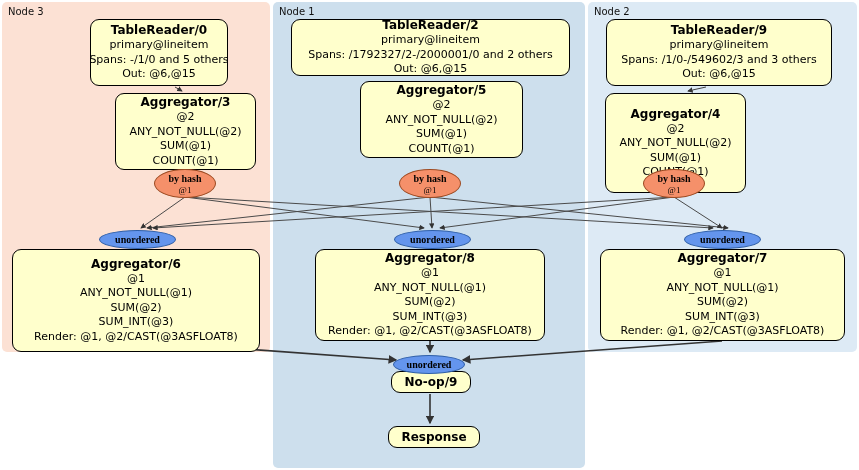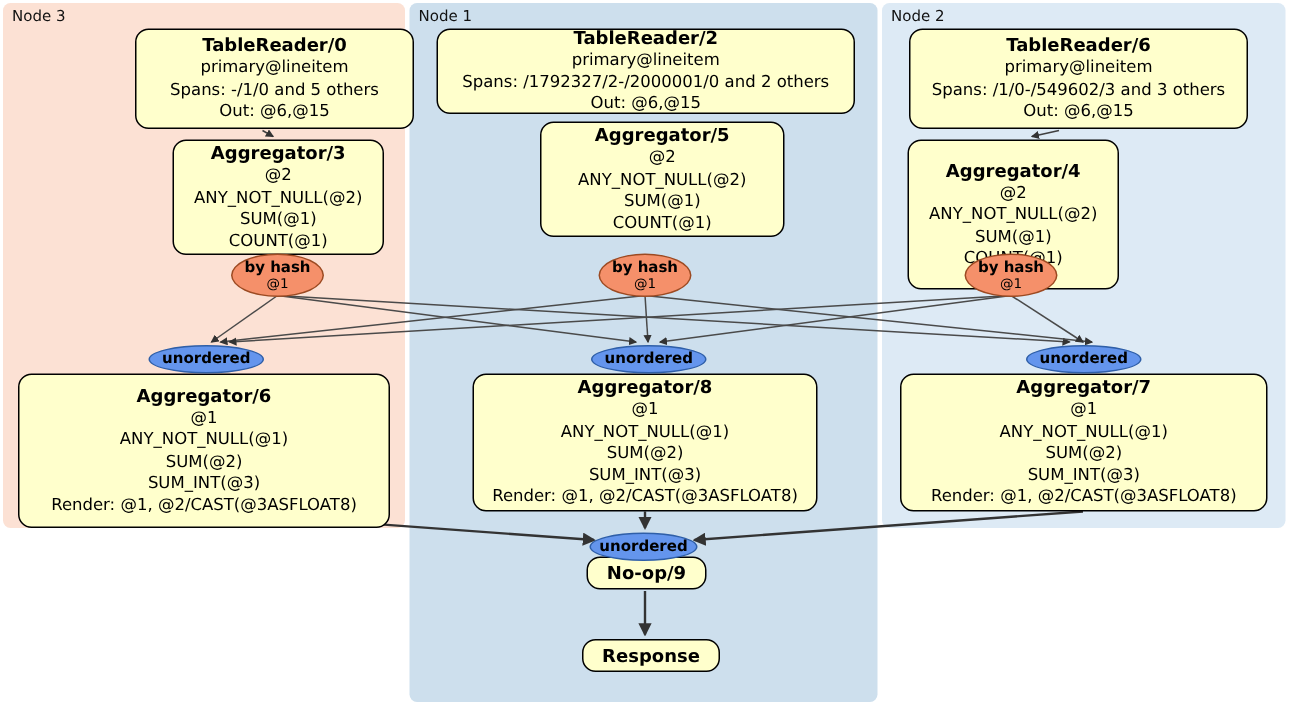--- a/index.html
+++ b/index.html
@@ -53,20 +53,21 @@
 
   .ellipse {
     position: absolute;
     border-radius: 50%;
     display: flex;
     flex-direction: column;
     justify-content: center;
     text-align: center;
     z-index: 3;
     white-space: nowrap;
+    font-family: Liberation Serif, serif;
   }
   .router {
     background: var(--router-fill, #f5906a);
     border: 1px solid #9c4a22;
   }
   .router .t { font-weight: bold; font-size: 10px; line-height: 12px; }
   .router .s { font-size: 9px; line-height: 10px; }
   .sync {
     background: var(--sync-fill, #6495ed);
     border: 1px solid #2f5fa8;
@@ -112,21 +113,21 @@
     <g stroke="#333333" stroke-width="1.6" fill="none" marker-end="url(#arw)">
       <line x1="136" y1="341" x2="396" y2="360"></line>
       <line x1="430" y1="341" x2="430" y2="352"></line>
       <line x1="722" y1="341" x2="463" y2="360"></line>
     </g>
     <g stroke="#333333" stroke-width="1.6" fill="none" marker-end="url(#arw)">
       <line x1="430" y1="394" x2="430" y2="423"></line>
     </g>
   </svg>
 
-  <div class="box" style="left:90px;top:19px;width:186px;height:67px">
+  <div class="box" style="left:90px;top:19px;width:138px;height:67px">
     <div class="t">TableReader/0</div>
     <div>primary@lineitem</div>
     <div>Spans: -/1/0 and 5 others</div>
     <div>Out: @6,@15</div>
   </div>
   <div class="box" style="left:115px;top:93px;width:141px;height:77px">
     <div class="t">Aggregator/3</div>
     <div>@2</div>
     <div>ANY_NOT_NULL(@2)</div>
     <div>SUM(@1)</div>
@@ -171,21 +172,21 @@
   <div class="box" style="left:315px;top:249px;width:230px;height:92px">
     <div class="t">Aggregator/8</div>
     <div>@1</div>
     <div>ANY_NOT_NULL(@1)</div>
     <div>SUM(@2)</div>
     <div>SUM_INT(@3)</div>
     <div>Render: @1, @2/CAST(@3ASFLOAT8)</div>
   </div>
 
   <div class="box" style="left:606px;top:19px;width:226px;height:67px">
-    <div class="t">TableReader/6</div>
+    <div class="t">TableReader/9</div>
     <div>primary@lineitem</div>
     <div>Spans: /1/0-/549602/3 and 3 others</div>
     <div>Out: @6,@15</div>
   </div>
   <div class="box" style="left:605px;top:93px;width:141px;height:100px">
     <div class="t">Aggregator/4</div>
     <div>@2</div>
     <div>ANY_NOT_NULL(@2)</div>
     <div>SUM(@1)</div>
     <div>COUNT(@1)</div>

